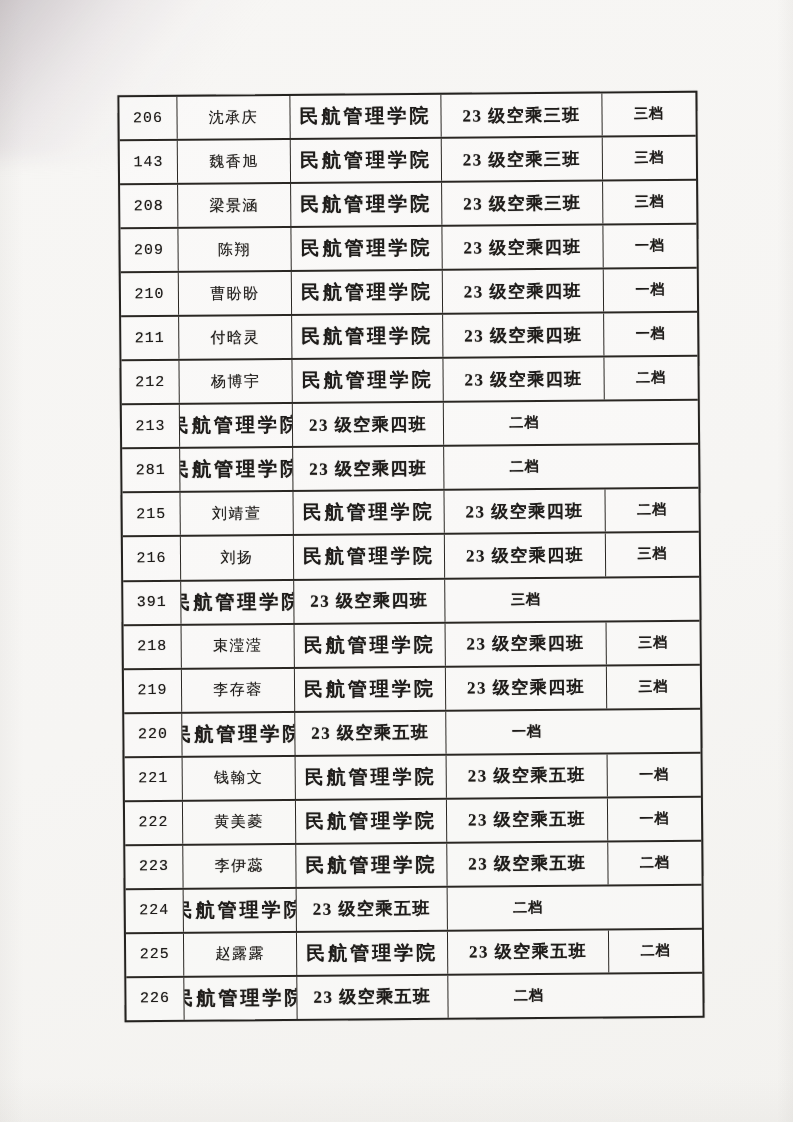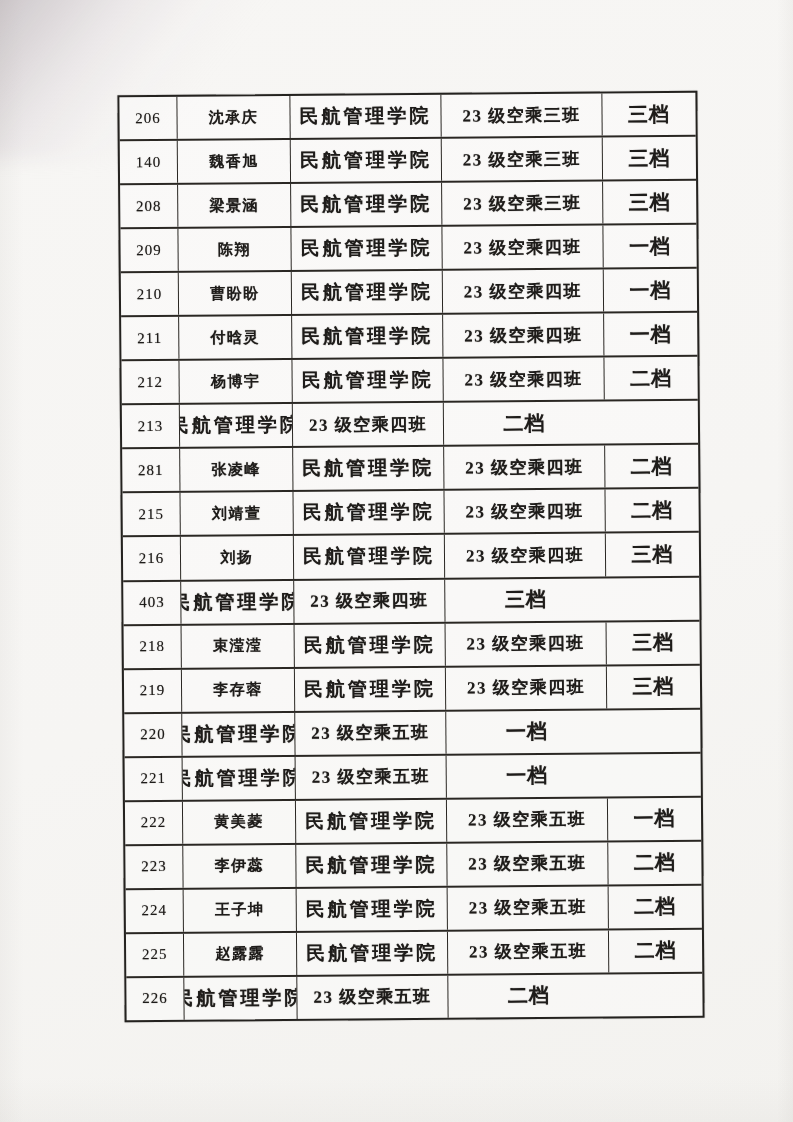--- a/index.html
+++ b/index.html
@@ -75,39 +75,40 @@
     text-shadow: 0 0 0.8px rgba(60, 55, 50, 0.55);
     white-space: nowrap;
     overflow: hidden;
   }
   .t-cell:last-child {
     border-right: none;
   }
   .c-no {
     font-size: 15px;
     letter-spacing: 1px;
+    font-family: Liberation Mono, monospace;
   }
   .c-name {
     font-size: 15px;
     letter-spacing: 1.5px;
-    font-weight: 700;
+    font-weight: 400;
     text-align: right;
   }
   .c-college {
     font-size: 19px;
     letter-spacing: 3px;
     font-weight: 600;
   }
   .c-class {
     font-size: 17px;
     letter-spacing: 1.5px;
     font-weight: 600;
   }
   .c-grade {
-    font-size: 20px;
+    font-size: 14px;
     letter-spacing: 1px;
     font-weight: 600;
   }
   
   .t-row:nth-child(3n) .t-cell { text-shadow: 0 0 1px rgba(60,55,50,0.7); }
   .t-row:nth-child(4n) { border-bottom-width: 2.4px; }
 </style>
 </head>
 <body>
 
@@ -116,21 +117,21 @@
 
 <div class="roster-table">
     <div class="t-row">
     <div class="t-cell c-no">206</div>
     <div class="t-cell c-name">沈承庆</div>
     <div class="t-cell c-college">民航管理学院</div>
     <div class="t-cell c-class">23 级空乘三班</div>
     <div class="t-cell c-grade">三档</div>
   </div>
     <div class="t-row">
-    <div class="t-cell c-no">140</div>
+    <div class="t-cell c-no">143</div>
     <div class="t-cell c-name">魏香旭</div>
     <div class="t-cell c-college">民航管理学院</div>
     <div class="t-cell c-class">23 级空乘三班</div>
     <div class="t-cell c-grade">三档</div>
   </div>
     <div class="t-row">
     <div class="t-cell c-no">208</div>
     <div class="t-cell c-name">梁景涵</div>
     <div class="t-cell c-college">民航管理学院</div>
     <div class="t-cell c-class">23 级空乘三班</div>
@@ -165,41 +166,40 @@
     <div class="t-cell c-grade">二档</div>
   </div>
     <div class="t-row">
     <div class="t-cell c-no">213</div>
     <div class="t-cell c-college">民航管理学院</div>
     <div class="t-cell c-class">23 级空乘四班</div>
     <div class="t-cell c-grade">二档</div>
   </div>
     <div class="t-row">
     <div class="t-cell c-no">281</div>
-    <div class="t-cell c-name">张凌峰</div>
     <div class="t-cell c-college">民航管理学院</div>
     <div class="t-cell c-class">23 级空乘四班</div>
     <div class="t-cell c-grade">二档</div>
   </div>
     <div class="t-row">
     <div class="t-cell c-no">215</div>
     <div class="t-cell c-name">刘靖萱</div>
     <div class="t-cell c-college">民航管理学院</div>
     <div class="t-cell c-class">23 级空乘四班</div>
     <div class="t-cell c-grade">二档</div>
   </div>
     <div class="t-row">
     <div class="t-cell c-no">216</div>
     <div class="t-cell c-name">刘扬</div>
     <div class="t-cell c-college">民航管理学院</div>
     <div class="t-cell c-class">23 级空乘四班</div>
     <div class="t-cell c-grade">三档</div>
   </div>
     <div class="t-row">
-    <div class="t-cell c-no">403</div>
+    <div class="t-cell c-no">391</div>
     <div class="t-cell c-college">民航管理学院</div>
     <div class="t-cell c-class">23 级空乘四班</div>
     <div class="t-cell c-grade">三档</div>
   </div>
     <div class="t-row">
     <div class="t-cell c-no">218</div>
     <div class="t-cell c-name">束滢滢</div>
     <div class="t-cell c-college">民航管理学院</div>
     <div class="t-cell c-class">23 级空乘四班</div>
     <div class="t-cell c-grade">三档</div>
@@ -212,41 +212,41 @@
     <div class="t-cell c-grade">三档</div>
   </div>
     <div class="t-row">
     <div class="t-cell c-no">220</div>
     <div class="t-cell c-college">民航管理学院</div>
     <div class="t-cell c-class">23 级空乘五班</div>
     <div class="t-cell c-grade">一档</div>
   </div>
     <div class="t-row">
     <div class="t-cell c-no">221</div>
+    <div class="t-cell c-name">钱翰文</div>
     <div class="t-cell c-college">民航管理学院</div>
     <div class="t-cell c-class">23 级空乘五班</div>
     <div class="t-cell c-grade">一档</div>
   </div>
     <div class="t-row">
     <div class="t-cell c-no">222</div>
     <div class="t-cell c-name">黄美菱</div>
     <div class="t-cell c-college">民航管理学院</div>
     <div class="t-cell c-class">23 级空乘五班</div>
     <div class="t-cell c-grade">一档</div>
   </div>
     <div class="t-row">
     <div class="t-cell c-no">223</div>
     <div class="t-cell c-name">李伊蕊</div>
     <div class="t-cell c-college">民航管理学院</div>
     <div class="t-cell c-class">23 级空乘五班</div>
     <div class="t-cell c-grade">二档</div>
   </div>
     <div class="t-row">
     <div class="t-cell c-no">224</div>
-    <div class="t-cell c-name">王子坤</div>
     <div class="t-cell c-college">民航管理学院</div>
     <div class="t-cell c-class">23 级空乘五班</div>
     <div class="t-cell c-grade">二档</div>
   </div>
     <div class="t-row">
     <div class="t-cell c-no">225</div>
     <div class="t-cell c-name">赵露露</div>
     <div class="t-cell c-college">民航管理学院</div>
     <div class="t-cell c-class">23 级空乘五班</div>
     <div class="t-cell c-grade">二档</div>

